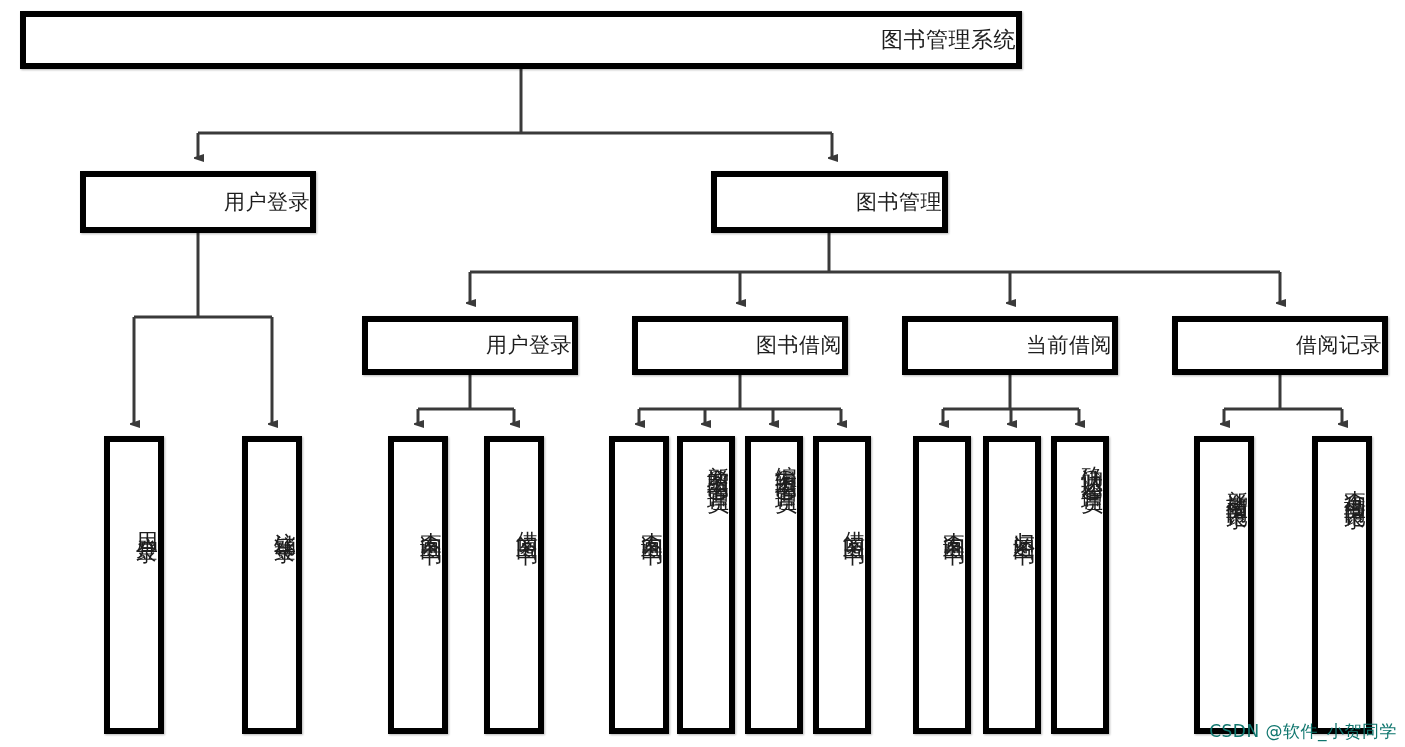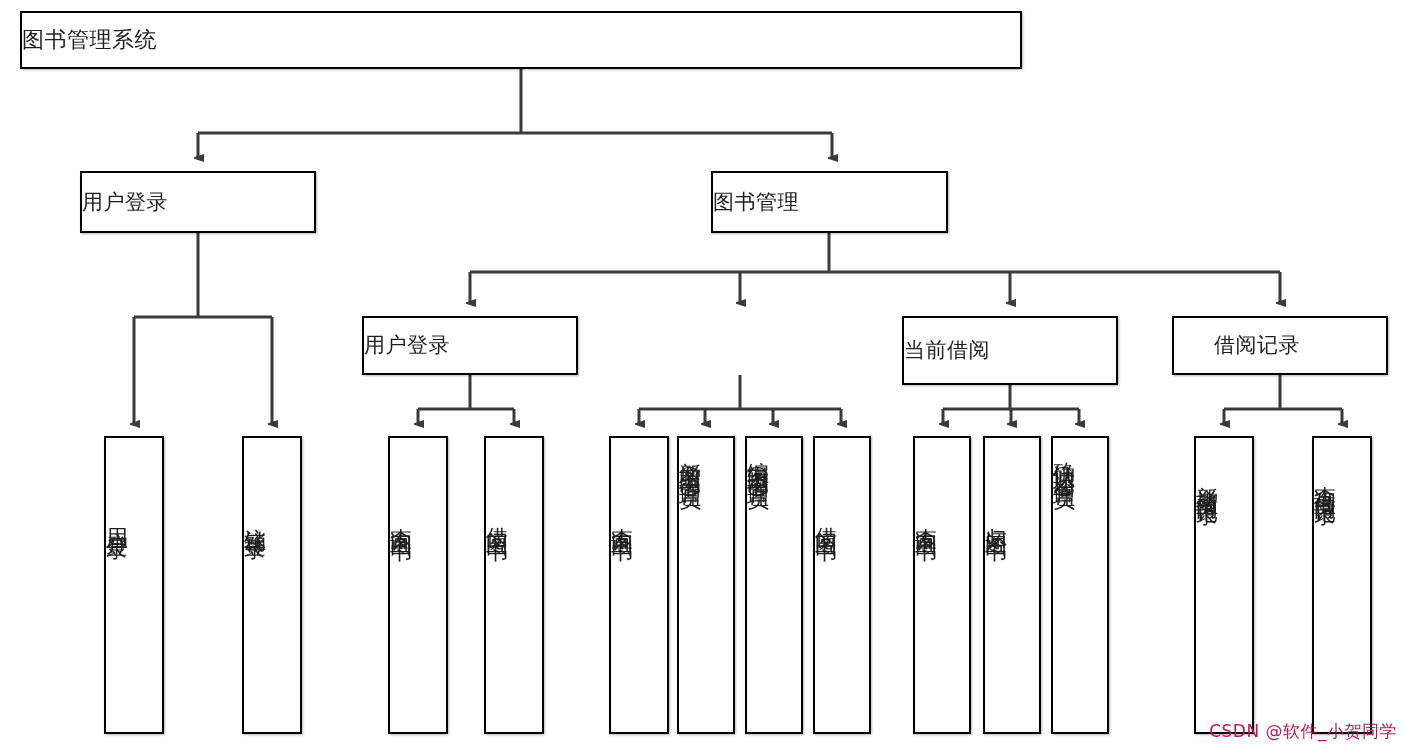--- a/index.html
+++ b/index.html
@@ -21,25 +21,25 @@
     position: absolute;
     left: 0;
     top: 0;
     width: 1405px;
     height: 747px;
     pointer-events: none;
   }
   .node {
     position: absolute;
     box-sizing: border-box;
-    border: 2px solid #000000;
+    border: 6px solid #000000;
     background: #ffffff;
     display: flex;
     align-items: center;
-    justify-content: flex-start;
+    justify-content: flex-end;
     color: #1d1d1d;
     box-shadow: 1px 1px 2px rgba(0,0,0,0.28);
   }
   .node .label {
     display: block;
     text-align: center;
     line-height: 1.18;
     letter-spacing: 0.5px;
   }
   
@@ -59,21 +59,21 @@
     font-size: 22px;
     line-height: 1.0;
     letter-spacing: 4px;
     white-space: nowrap;
   }
   .watermark {
     position: absolute;
     right: 8px;
     bottom: 4px;
     font-size: 17px;
-    color: #be185d;
+    color: #0f766e;
     letter-spacing: 0.5px;
     white-space: nowrap;
   }
 </style>
 </head>
 <body>
 
 <div id="canvas">
 
   <svg class="edges" viewBox="0 0 1405 747" width="1405" height="747">
@@ -133,21 +133,24 @@
   <div class="node h" style="left:80px; top:171px; width:236px; height:62px;">
     <span class="label">用户登录</span>
   </div>
   <div class="node h" style="left:711px; top:171px; width:237px; height:62px;">
     <span class="label">图书管理</span>
   </div>
 
   <div class="node h" style="left:362px; top:316px; width:216px; height:59px;">
     <span class="label">用户登录</span>
   </div>
-  <div class="node h" style="left:902px; top:316px; width:216px; height:69px;">
+  <div class="node h" style="left:632px; top:316px; width:216px; height:59px;">
+    <span class="label">图书借阅</span>
+  </div>
+  <div class="node h" style="left:902px; top:316px; width:216px; height:59px;">
     <span class="label">当前借阅</span>
   </div>
   <div class="node h" style="left:1172px; top:316px; width:216px; height:59px;padding-left:40px;">
     <span class="label">借阅记录</span>
   </div>
 
   <div class="node v" style="left:104px; top:436px; width:60px; height:298px; padding-top:72px;">
     <span class="label">用户登录</span>
   </div>
   <div class="node v" style="left:242px; top:436px; width:60px; height:298px; padding-top:72px;">

